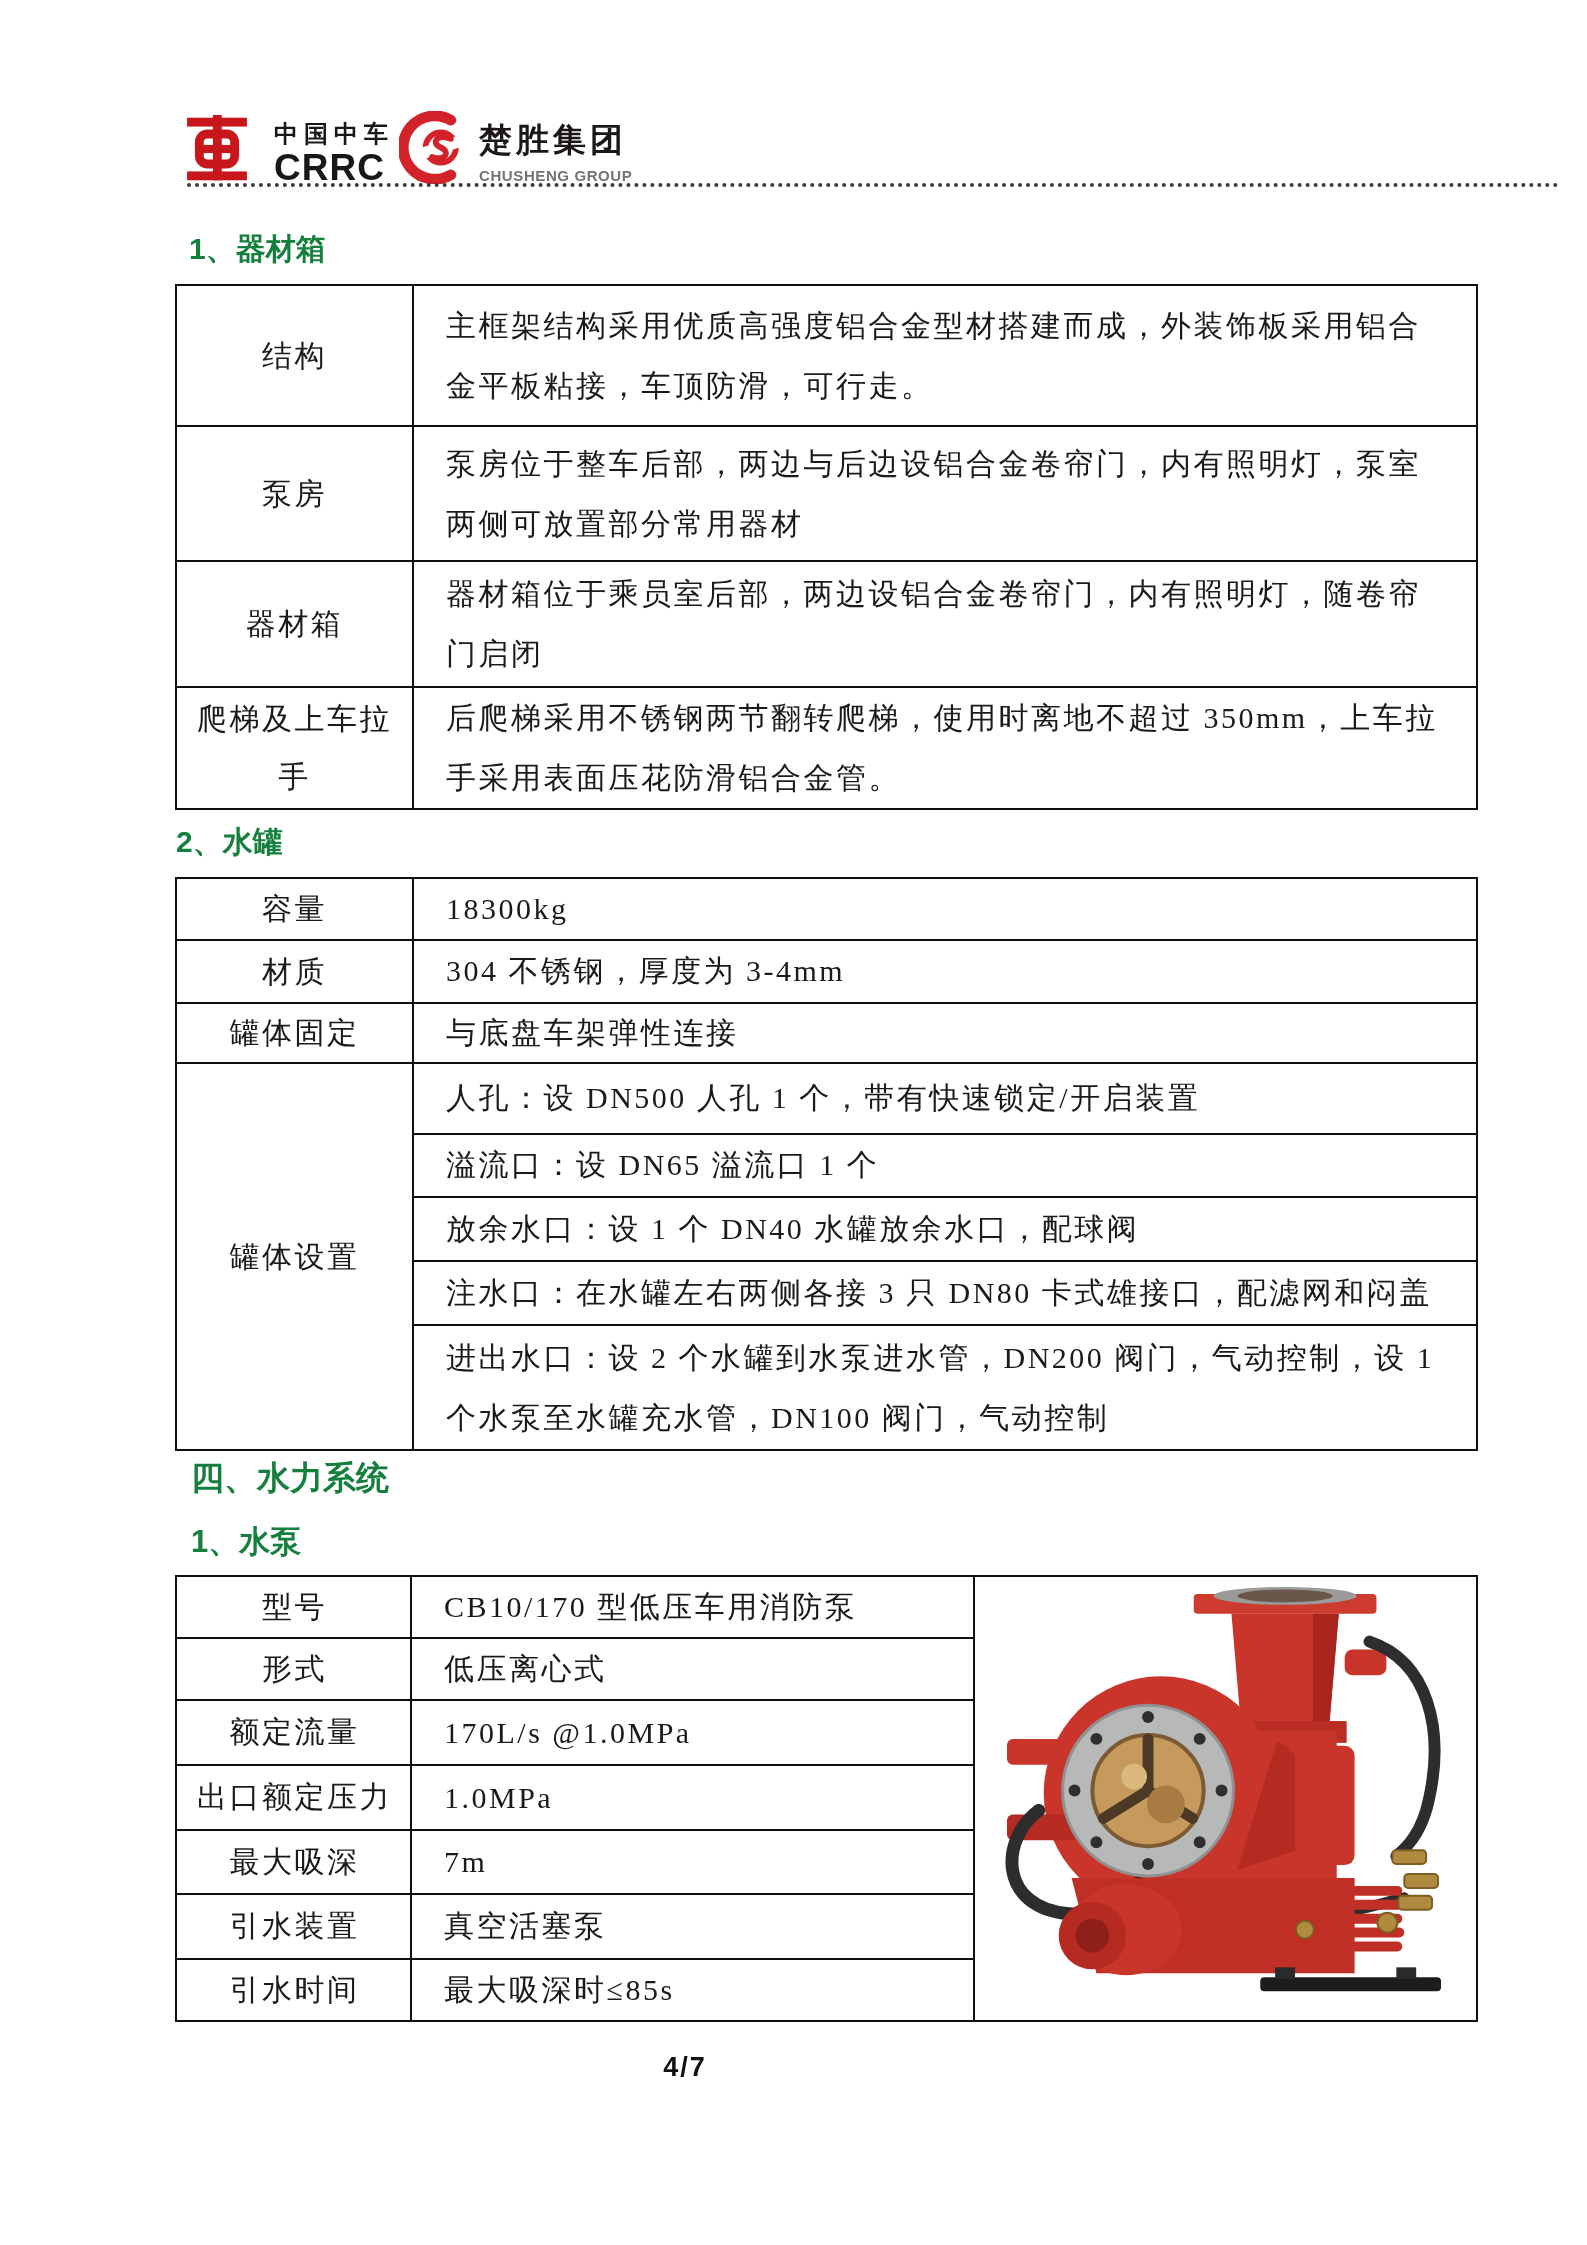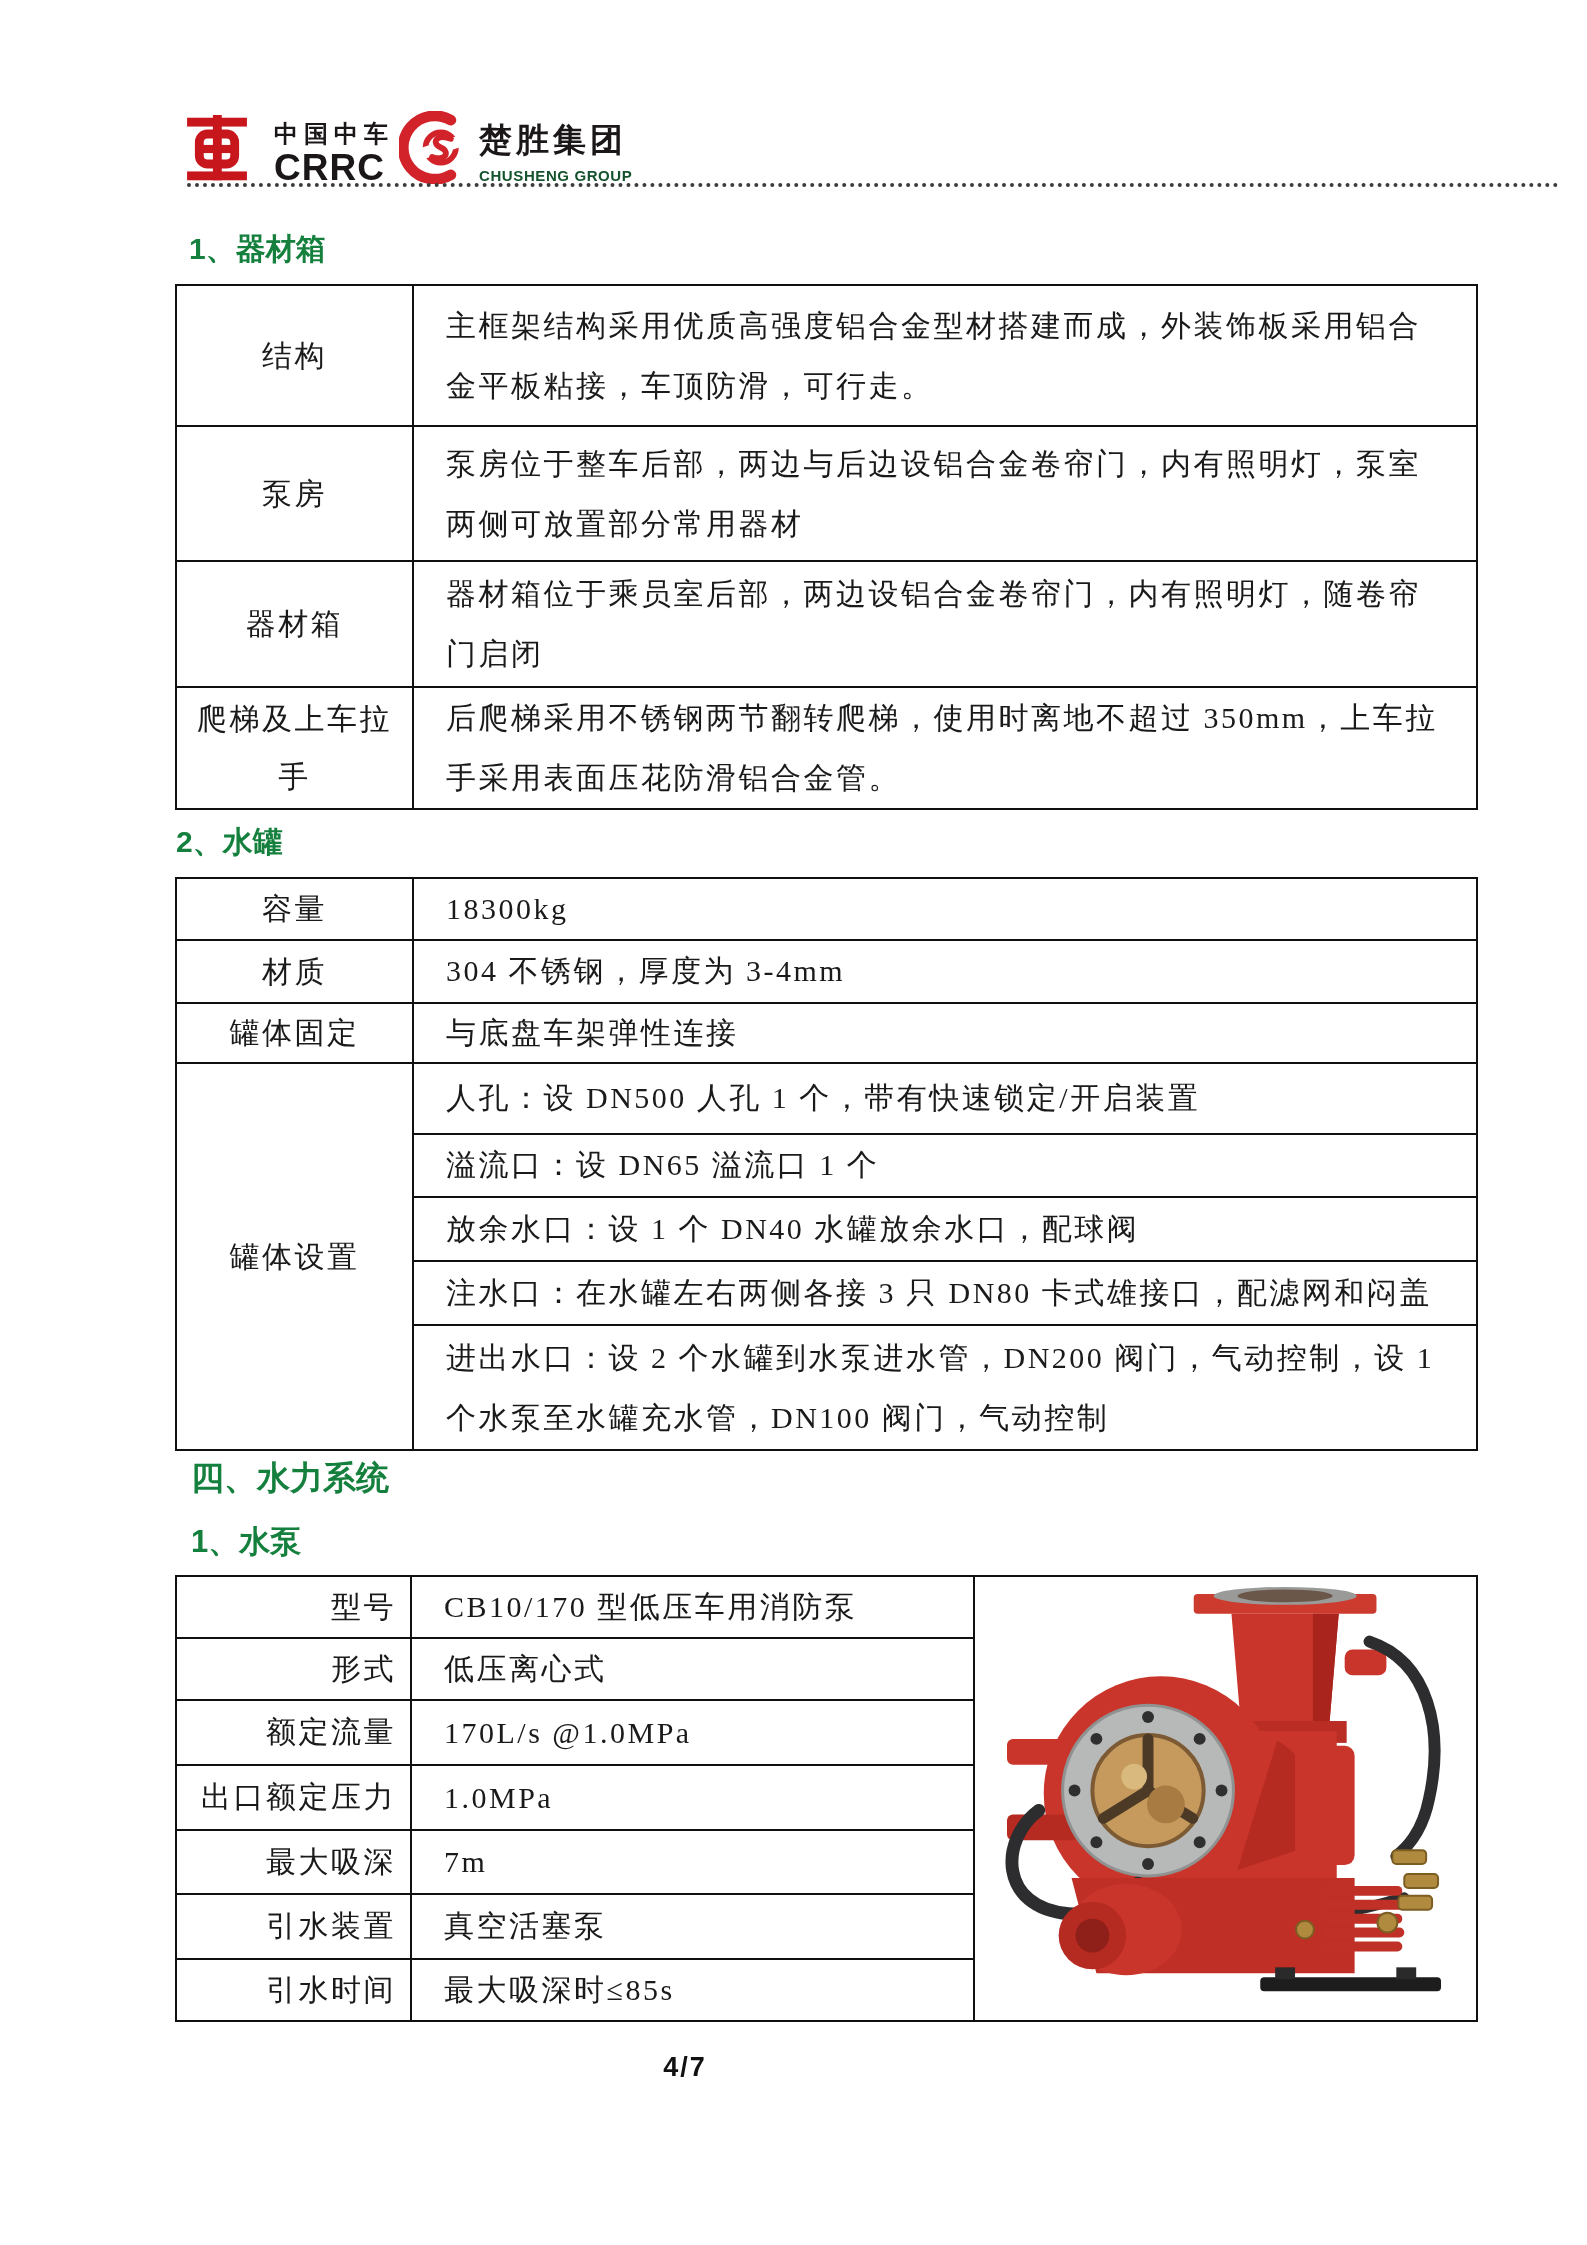--- a/index.html
+++ b/index.html
@@ -7,40 +7,40 @@
         font-family:"Liberation Serif",serif;color:#1a1a1a;overflow:hidden;}
 
   
   .crrc-logo{position:absolute;left:183px;top:114px;width:68px;height:70px;}
   .crrc-text{position:absolute;left:274px;top:118px;font-family:"Liberation Sans",sans-serif;color:#1b1718;}
   .crrc-cn{font-size:24px;font-weight:800;letter-spacing:6px;white-space:nowrap;}
   .crrc-en{font-size:37px;font-weight:800;letter-spacing:1px;line-height:1;margin-top:-1px;}
   .cs-logo{position:absolute;left:399px;top:111px;width:72px;height:73px;}
   .cs-text{position:absolute;left:479px;top:118px;font-family:"Liberation Sans",sans-serif;color:#1b1718;}
   .cs-cn{font-size:33px;font-weight:800;letter-spacing:4px;white-space:nowrap;}
-  .cs-en{font-size:15px;font-weight:700;letter-spacing:0.6px;color:#14532d;margin-top:4px;white-space:nowrap;}
+  .cs-en{font-size:15px;font-weight:700;letter-spacing:0.6px;color:#737373;margin-top:4px;white-space:nowrap;}
   .dotted-sep{position:absolute;left:187px;top:183px;width:1372px;height:0;border-top:4px dotted #3c3c3c;}
 
   
   .sec-h{position:absolute;margin:0;font-family:"Liberation Sans",sans-serif;font-weight:700;color:#15803d;white-space:nowrap;}
   .h-equip{left:189px;top:229px;font-size:30px;}
   .h-tank{left:176px;top:822px;font-size:30px;}
   .h-hydr{left:191px;top:1456px;font-size:33px;}
   .h-pump{left:191px;top:1521px;font-size:31px;}
 
   
   table.spec{position:absolute;border-collapse:collapse;table-layout:fixed;background:#fff;}
   table.spec td{border:2px solid #101010;font-size:30px;letter-spacing:2.5px;color:#1a1a1a;overflow:hidden;}
   .t1{left:175px;top:284px;width:1301px;}
   .t2{left:175px;top:877px;width:1301px;}
   .t3{left:175px;top:1575px;width:1301px;}
   td.lbl{text-align:center;vertical-align:middle;padding:0 14px;line-height:58px;}
   td.val{text-align:left;vertical-align:middle;padding:0 32px;}
   td.val2{line-height:60px;}
-  .t3 td.lbl{text-align:right;padding-left:16px;line-height:normal;}
+  .t3 td.lbl{text-align:center;padding-left:16px;line-height:normal;}
   td.imgcell{padding:0;vertical-align:middle;text-align:center;background:#fff;}
   .pump-svg{display:block;margin:2px auto;}
 
   
   .page-num{position:absolute;left:605px;top:2052px;width:160px;text-align:center;
             font-family:"Liberation Sans",sans-serif;font-weight:700;font-size:27px;letter-spacing:2px;color:#111;}
 </style>
 </head>
 <body>
 

